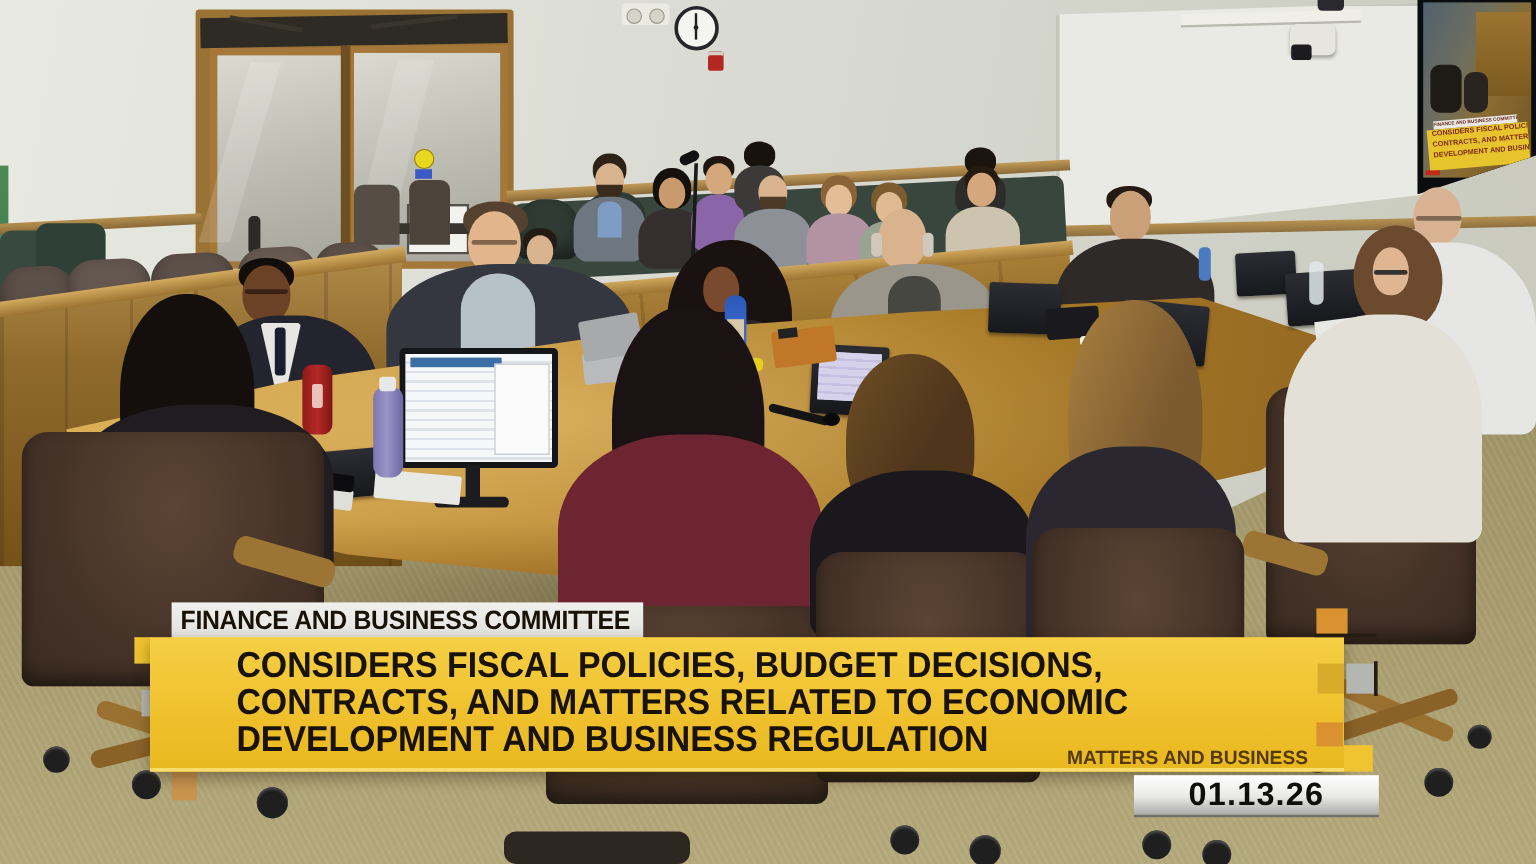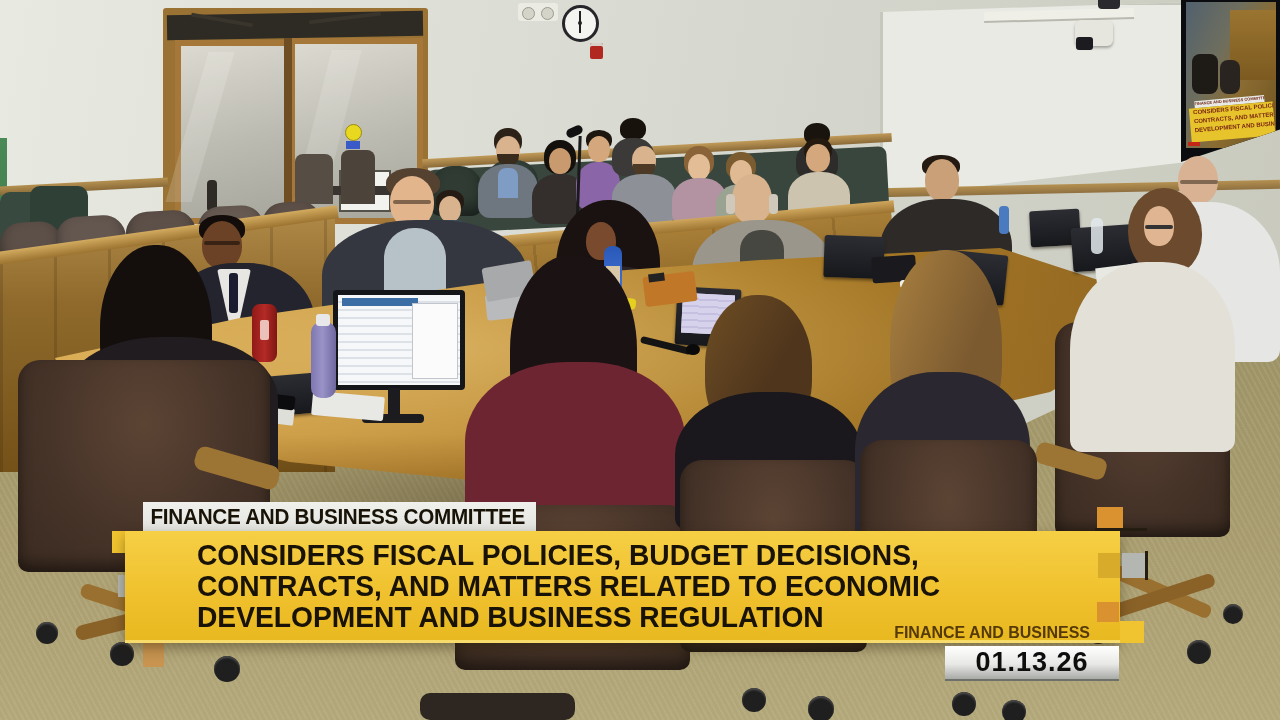--- a/index.html
+++ b/index.html
@@ -331,29 +331,29 @@
     <div class="abs" style="left:143px;top:643px;width:21px;height:24px;background:#c89450"></div>
 
     <div class="abs" style="left:125px;top:531px;width:995px;height:112px;
          background:linear-gradient(180deg,#f6cf45,#efc02c 60%,#e8b81f);
          box-shadow:inset 0 -3px 0 #f7dc6b,0 5px 12px rgba(40,30,5,.4)">
       <div class="abs" style="left:72px;top:8px;width:915px;height:96px">
         <div class="ovtext" style="font-size:30px;line-height:31px">CONSIDERS FISCAL POLICIES, BUDGET DECISIONS,</div>
         <div class="ovtext" style="font-size:30px;line-height:31px">CONTRACTS, AND MATTERS RELATED TO ECONOMIC</div>
         <div class="ovtext" style="font-size:30px;line-height:31px">DEVELOPMENT AND BUSINESS REGULATION</div>
       </div>
-      <div class="abs" style="left:575px;top:93px;width:390px;text-align:right;font-size:16px;font-weight:bold;color:#553a08;white-space:nowrap">FINANCE AND BUSINESS</div>
+      <div class="abs" style="left:575px;top:93px;width:390px;text-align:right;font-size:16px;font-weight:bold;color:#553a08;white-space:nowrap">MATTERS AND BUSINESS</div>
     </div>
 
     <div class="abs" style="left:1097px;top:507px;width:26px;height:22px;background:#d9922f"></div>
     <div class="abs" style="left:1095px;top:528px;width:52px;height:3px;background:#241c10"></div>
     <div class="abs" style="left:1098px;top:553px;width:22px;height:25px;background:#d8ab2a"></div>
     <div class="abs" style="left:1122px;top:553px;width:23px;height:25px;background:#b4b6b1"></div>
     <div class="abs" style="left:1145px;top:551px;width:3px;height:29px;background:#241c10"></div>
     <div class="abs" style="left:1097px;top:602px;width:22px;height:20px;background:#d9922f"></div>
     <div class="abs" style="left:1120px;top:621px;width:24px;height:22px;background:#f0c330"></div>
 
-    <div class="abs" style="left:945px;top:646px;width:174px;height:33px;background:linear-gradient(180deg,#ffffff,#e8e8e6 55%,#a9aba7);border-bottom:2px solid #6e706c">
+    <div class="abs" style="left:945px;top:646px;width:204px;height:33px;background:linear-gradient(180deg,#ffffff,#e8e8e6 55%,#a9aba7);border-bottom:2px solid #6e706c">
       <div style="text-align:center;font-size:27px;line-height:33px;font-weight:bold;color:#0e0e0e;letter-spacing:1px">01.13.26</div>
     </div>
   </div>
 
 </div>
 
 </body></html>

